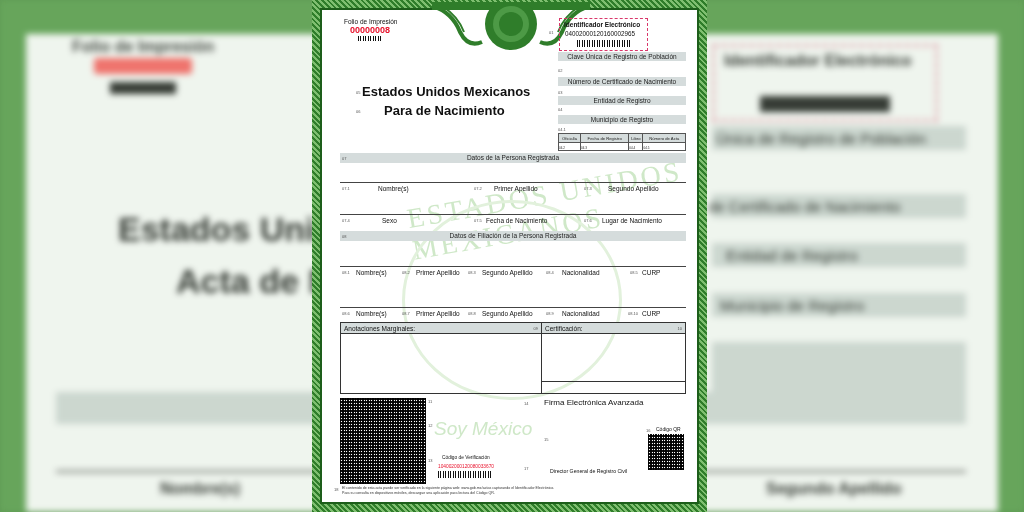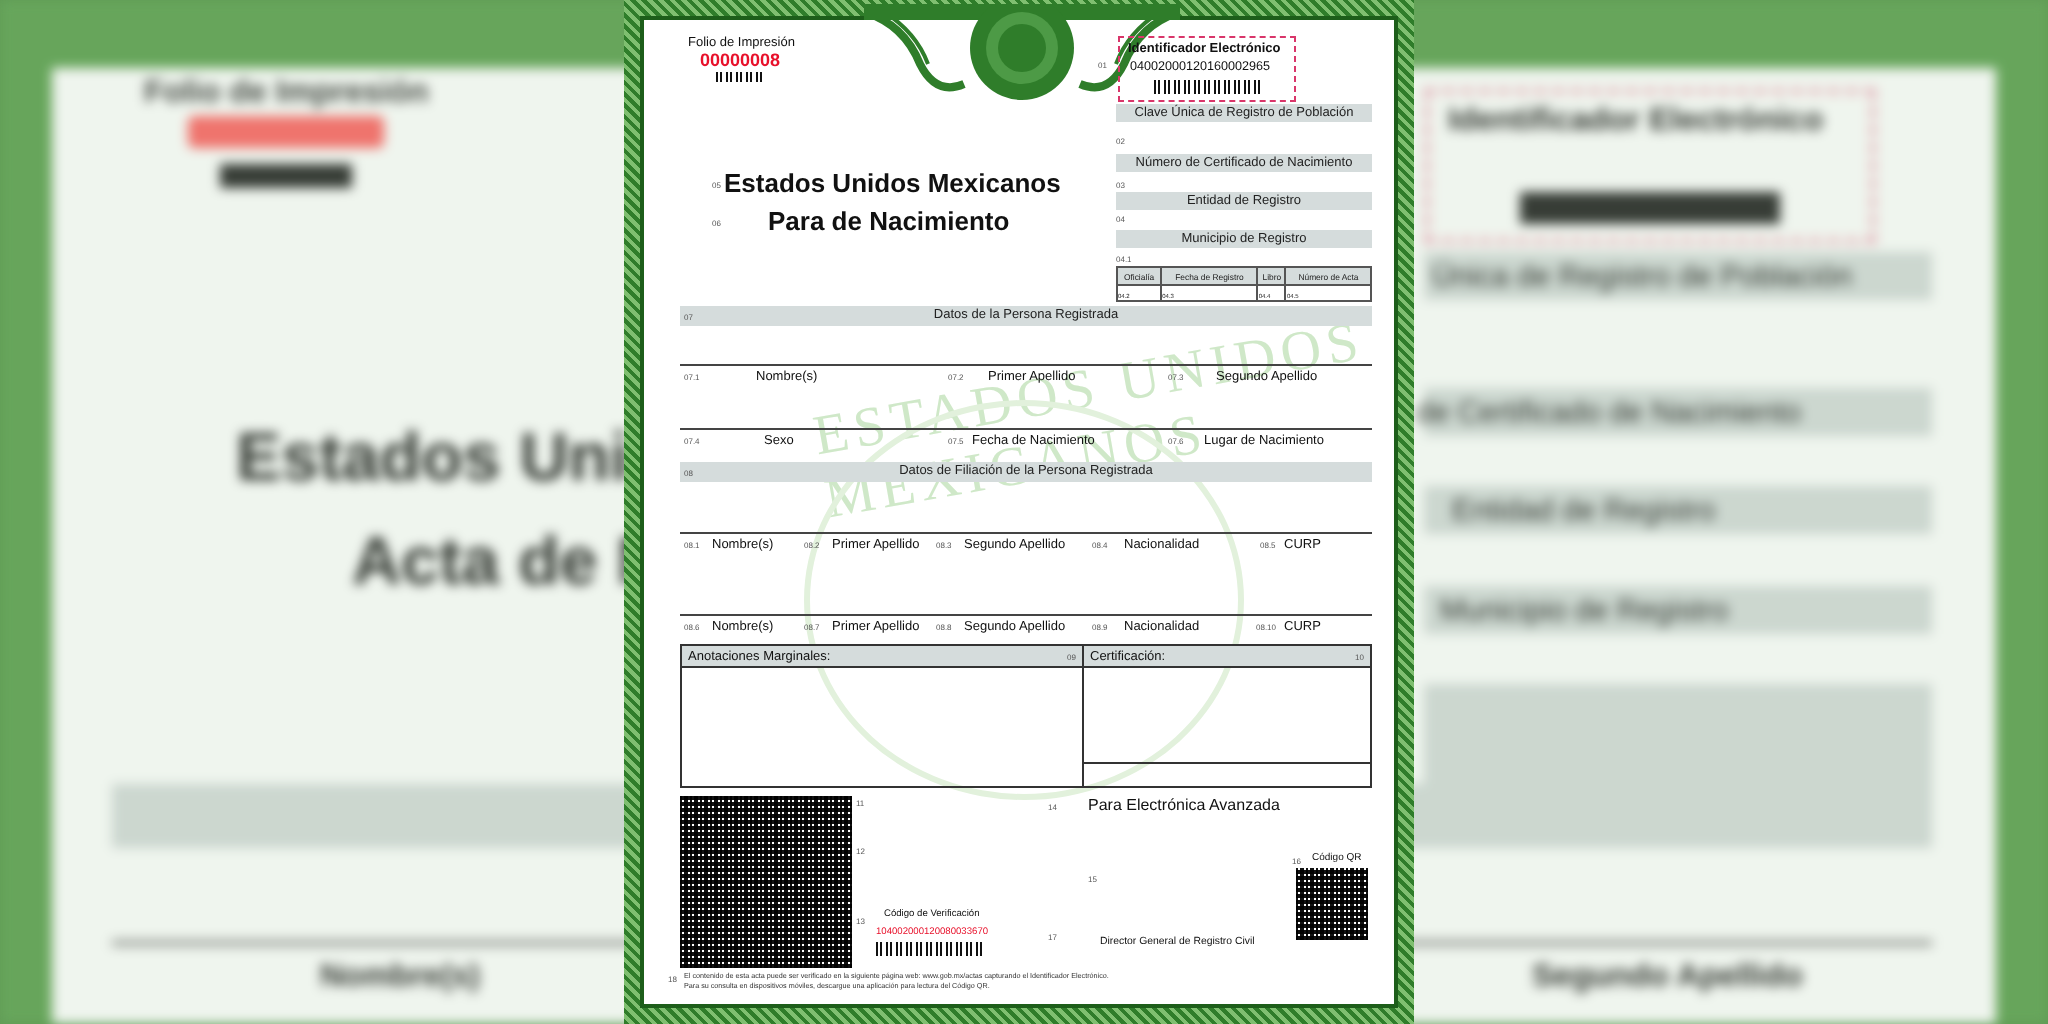--- a/index.html
+++ b/index.html
@@ -172,27 +172,28 @@
       <div style="height:11px;background:#d5dcdc;border-bottom:1px solid #333;position:relative">
         <span class="txt" style="left:3px;top:2px;font-size:6.5px">Certificación:</span>
         <span class="num" style="right:3px;top:3px">10</span>
       </div>
       <div style="position:absolute;left:0;right:0;top:58px;height:1px;background:#333"></div>
     </div>
 
     <div class="qr" style="left:18px;top:388px;width:86px;height:86px"></div>
     <div class="num" style="left:106px;top:389px">11</div>
     <div class="num" style="left:106px;top:413px">12</div>
+    <div class="txt" style="left:112px;top:408px;font-size:19px;color:#cfe8c8;font-style:italic">Soy México</div>
     <div class="num" style="left:106px;top:448px">13</div>
     <div class="txt" style="left:120px;top:445px;font-size:4.8px">Código de Verificación</div>
     <div class="txt" style="left:116px;top:454px;font-size:4.8px;color:#e8102a">104002000120080033670</div>
     <div class="barcode" style="left:116px;top:461px;width:54px;height:7px"></div>
 
     <div class="num" style="left:202px;top:391px">14</div>
-    <div class="txt" style="left:222px;top:388px;font-size:8px">Para Electrónica Avanzada</div>
+    <div class="txt" style="left:222px;top:388px;font-size:8px">Firma Electrónica Avanzada</div>
     <div class="num" style="left:222px;top:427px">15</div>
     <div class="num" style="left:202px;top:456px">17</div>
     <div class="txt" style="left:228px;top:458px;font-size:5.2px">Director General de Registro Civil</div>
 
     <div class="num" style="left:324px;top:418px">16</div>
     <div class="txt" style="left:334px;top:416px;font-size:5px">Código QR</div>
     <div class="qr" style="left:326px;top:424px;width:36px;height:36px"></div>
 
     <div class="num" style="left:12px;top:477px">18</div>
     <div class="txt" style="left:20px;top:476px;font-size:3.6px;color:#333">El contenido de esta acta puede ser verificado en la siguiente página web: www.gob.mx/actas capturando el Identificador Electrónico.</div>

